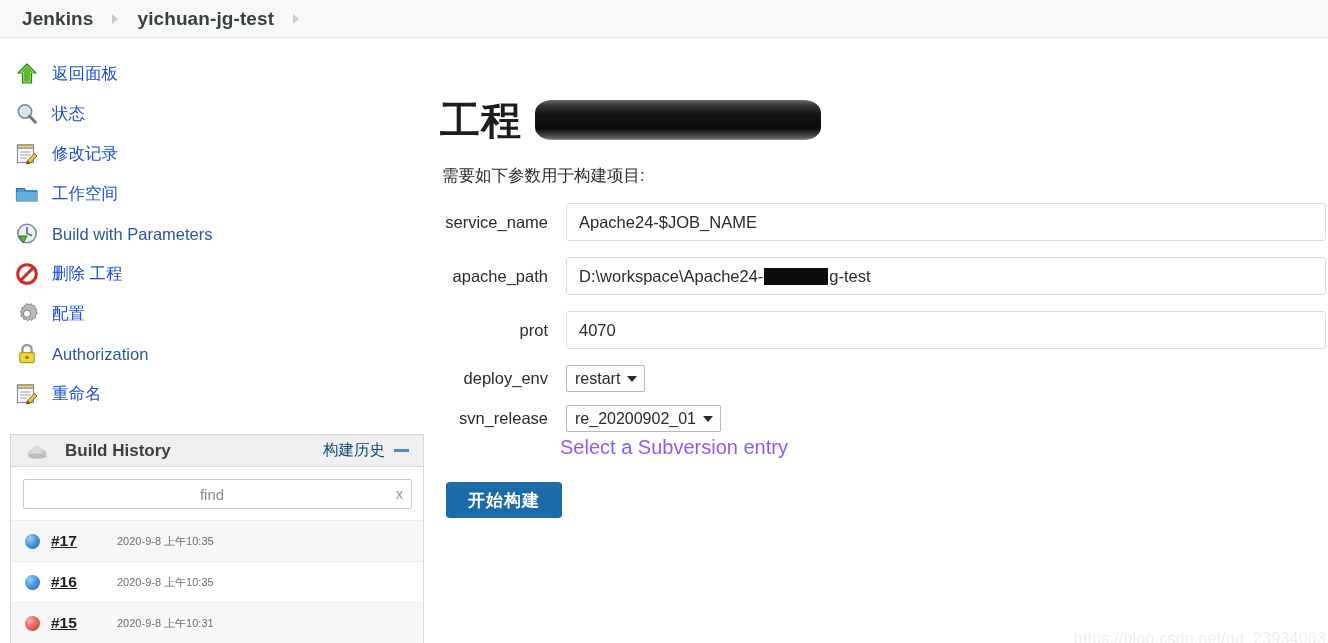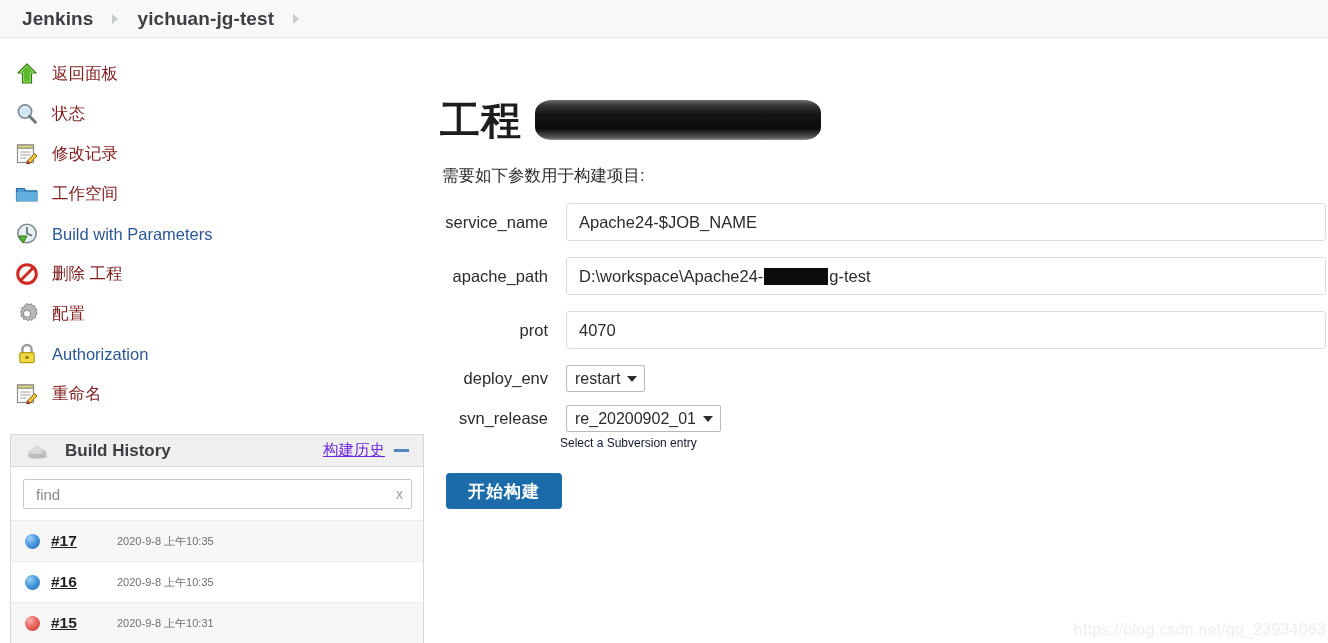--- a/index.html
+++ b/index.html
@@ -63,21 +63,21 @@
     width: 26px; height: 26px;
     flex: 0 0 26px;
     margin-right: 12px;
     position: relative;
   }
   .task-label {
     font-size: 16.5px;
     color: #2b5797;
     white-space: nowrap;
   }
-  .task-label.cjk { color: #7f1d1d; }
+  .task-label.cjk { color: #1d4ed8; }
 
   
   .ic-arrow-up svg, .ic-search svg, .ic-edit svg, .ic-folder svg,
   .ic-clock svg, .ic-deny svg, .ic-gear svg, .ic-lock svg { display:block; }
 
   
   #build-history {
     margin: 20px 8px 0 10px;
     width: 414px;
     border: 1px solid #d8d8d8;
@@ -97,22 +97,21 @@
     flex: 0 0 26px;
   }
   #bh-title {
     font-size: 17px;
     font-weight: bold;
     color: #3b3f42;
     flex: 1 1 auto;
   }
   #bh-link {
     font-size: 15.5px;
-    color: #6d28d9;
-    text-decoration: underline;
+    color: #0c4a6e;
     margin-right: 9px;
     white-space: nowrap;
   }
   #bh-collapse {
     width: 15px; height: 3px;
     background: #4f86c6;
     display: inline-block;
   }
   #bh-search-wrap { padding: 12px 11px 11px 12px; }
   #bh-search {
@@ -125,20 +124,21 @@
     padding: 0 8px 0 10px;
     background: #fff;
   }
   #bh-search input {
     border: 0; outline: 0;
     flex: 1 1 auto;
     font-size: 15px;
     font-family: "Liberation Sans", sans-serif;
     color: #555;
     background: transparent;
+    text-align: center;
   }
   #bh-search input::placeholder { color: #8a8a8a; }
   #bh-clear {
     font-size: 14px;
     color: #9a9a9a;
     cursor: pointer;
     padding-left: 6px;
   }
 
   .bh-row {
@@ -260,22 +260,22 @@
   }
   .fsel .caret {
     margin-left: 7px;
     width: 0; height: 0;
     border-left: 5px solid transparent;
     border-right: 5px solid transparent;
     border-top: 6px solid #2b2b2b;
   }
   .fhelp {
     margin: 4px 0 0 128px;
-    font-size: 12px;
-    color: #0f172a;
+    font-size: 20px;
+    color: #8b5cf6;
   }
   .row-gap-1 { margin-top: 12px; }
   .row-gap-2 { margin-top: 16px; }
   .row-gap-3 { margin-top: 13px; }
 
   #build-btn {
     margin: 23px 0 0 14px;
     background: #1b6ca8;
     color: #fff;
     border: 0;

